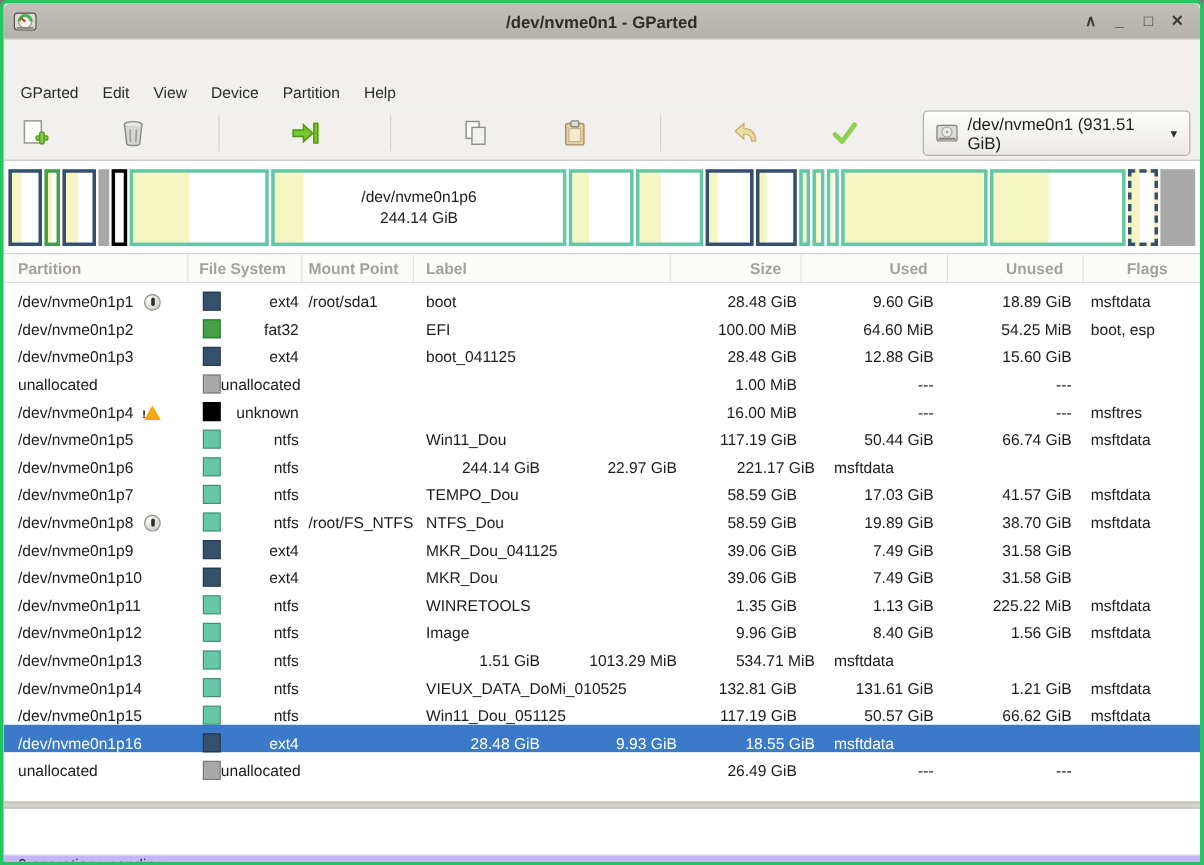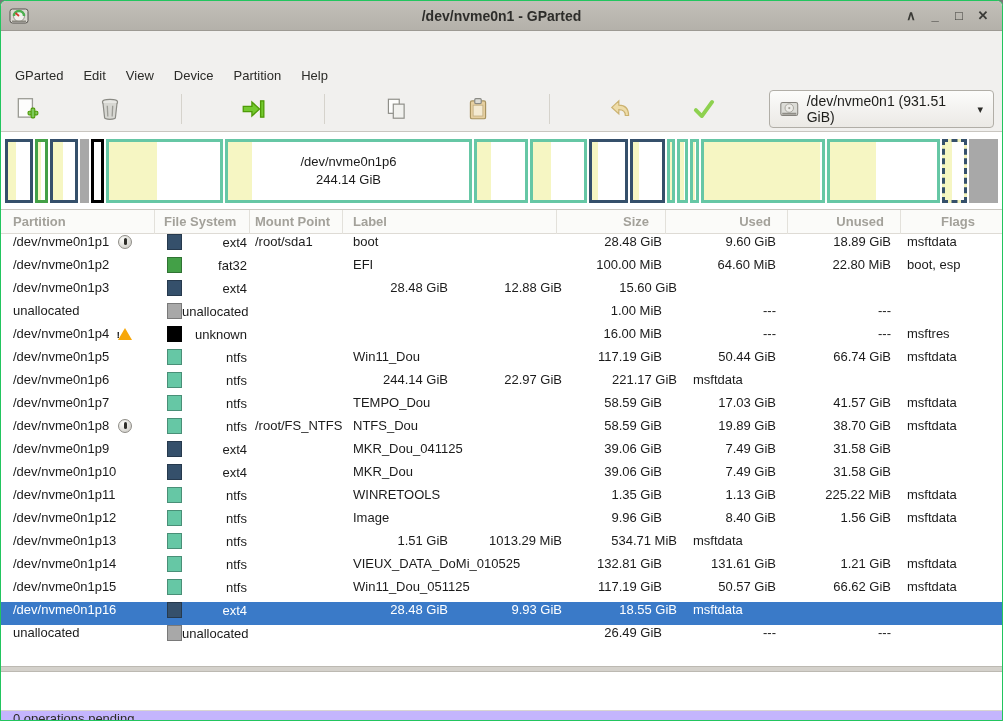--- a/index.html
+++ b/index.html
@@ -1,20 +1,20 @@
 <!DOCTYPE html>
 <html><head>
 <meta charset="utf-8">
 <style>
   html,body{margin:0;padding:0;background:#777;}
   *{box-sizing:border-box;}
   .window{
     width:1003px;height:721px;margin:0;position:relative;
     font-family:"Liberation Sans",sans-serif;
-    border:1px solid #22c55e;border-radius:6px 6px 0 0;
+    border:3px solid #22c55e;border-radius:6px 6px 0 0;
     background:#f1f0ee;display:flex;flex-direction:column;overflow:hidden;
   }
   
   .titlebar{height:30px;flex:0 0 30px;background:linear-gradient(#c2bfb8,#b4b1aa);
     border-bottom:1px solid #9d9a93;display:flex;align-items:center;position:relative;
     border-radius:5px 5px 0 0;}
   .appicon{width:20px;height:20px;margin-left:8px;}
   .title{position:absolute;left:0;right:0;text-align:center;font-size:14px;font-weight:bold;color:#2d2d2a;}
   .wctrls{margin-left:auto;display:flex;align-items:center;gap:6px;padding-right:10px;position:relative;}
   .wbtn{width:18px;height:18px;display:flex;align-items:center;justify-content:center;
@@ -50,21 +50,21 @@
   .c1{width:154px;flex:0 0 154px;padding-left:12px;}
   .c2{width:95px;flex:0 0 95px;padding-left:9px;}
   .c3{width:93px;flex:0 0 93px;padding-left:5px;}
   .c4{width:214px;flex:0 0 214px;padding-left:10px;}
   .c5{width:109px;flex:0 0 109px;text-align:right;}
   .c6{width:122px;flex:0 0 122px;text-align:right;}
   .c7{width:113px;flex:0 0 113px;text-align:right;}
   .c8{flex:1;}
   .thead .c5,.thead .c6,.thead .c7{padding-right:16px;}
   .thead .c8{text-align:right;padding-right:27px;}
-  .trow{display:flex;height:23px;align-items:flex-start;font-size:13px;color:#1b1b1b;background:#fff;}
+  .trow{display:flex;height:23px;align-items:flex-end;font-size:13px;color:#1b1b1b;background:#fff;}
   .trow.sel{background:#3a7ac8;color:#fff;}
   .trow .c1{display:flex;align-items:center;gap:9px;}
   .trow .c2{display:flex;align-items:center;padding-left:12px;padding-right:3px;}
   .trow .c2 .fsname{flex:1;text-align:right;white-space:nowrap;}
   .trow .c5{padding-right:4px;}
   .trow .c6{padding-right:12px;}
   .trow .c7{padding-right:10px;}
   .trow .c8{padding-left:6px;text-align:left;}
   .swatch{width:15px;height:16px;flex:0 0 15px;border:1px solid rgba(0,0,0,.28);}
   .lockb{width:14px;height:14px;flex:0 0 14px;border-radius:50%;position:relative;
@@ -280,32 +280,33 @@
             <div class="pname">/dev/nvme0n1p2</div>
           </div>
           <div class="cell c2">
             <div class="swatch" style="background: rgb(67, 160, 71);"></div>
             <div class="fsname">fat32</div>
           </div>
           <div class="cell c3"></div>
           <div class="cell c4">EFI</div>
           <div class="cell c5">100.00 MiB</div>
           <div class="cell c6">64.60 MiB</div>
-          <div class="cell c7">22.80 MiB</div>
+          <div class="cell c7">54.25 MiB</div>
           <div class="cell c8">boot, esp</div>
         </div>
         <div class="trow">
           <div class="cell c1">
             <div class="pname">/dev/nvme0n1p3</div>
           </div>
           <div class="cell c2">
             <div class="swatch" style="background: rgb(53, 80, 107);"></div>
             <div class="fsname">ext4</div>
           </div>
           <div class="cell c3"></div>
+          <div class="cell c4">boot_041125</div>
           <div class="cell c5">28.48 GiB</div>
           <div class="cell c6">12.88 GiB</div>
           <div class="cell c7">15.60 GiB</div>
           <div class="cell c8"></div>
         </div>
         <div class="trow">
           <div class="cell c1">
             <div class="pname">unallocated</div>
           </div>
           <div class="cell c2">

